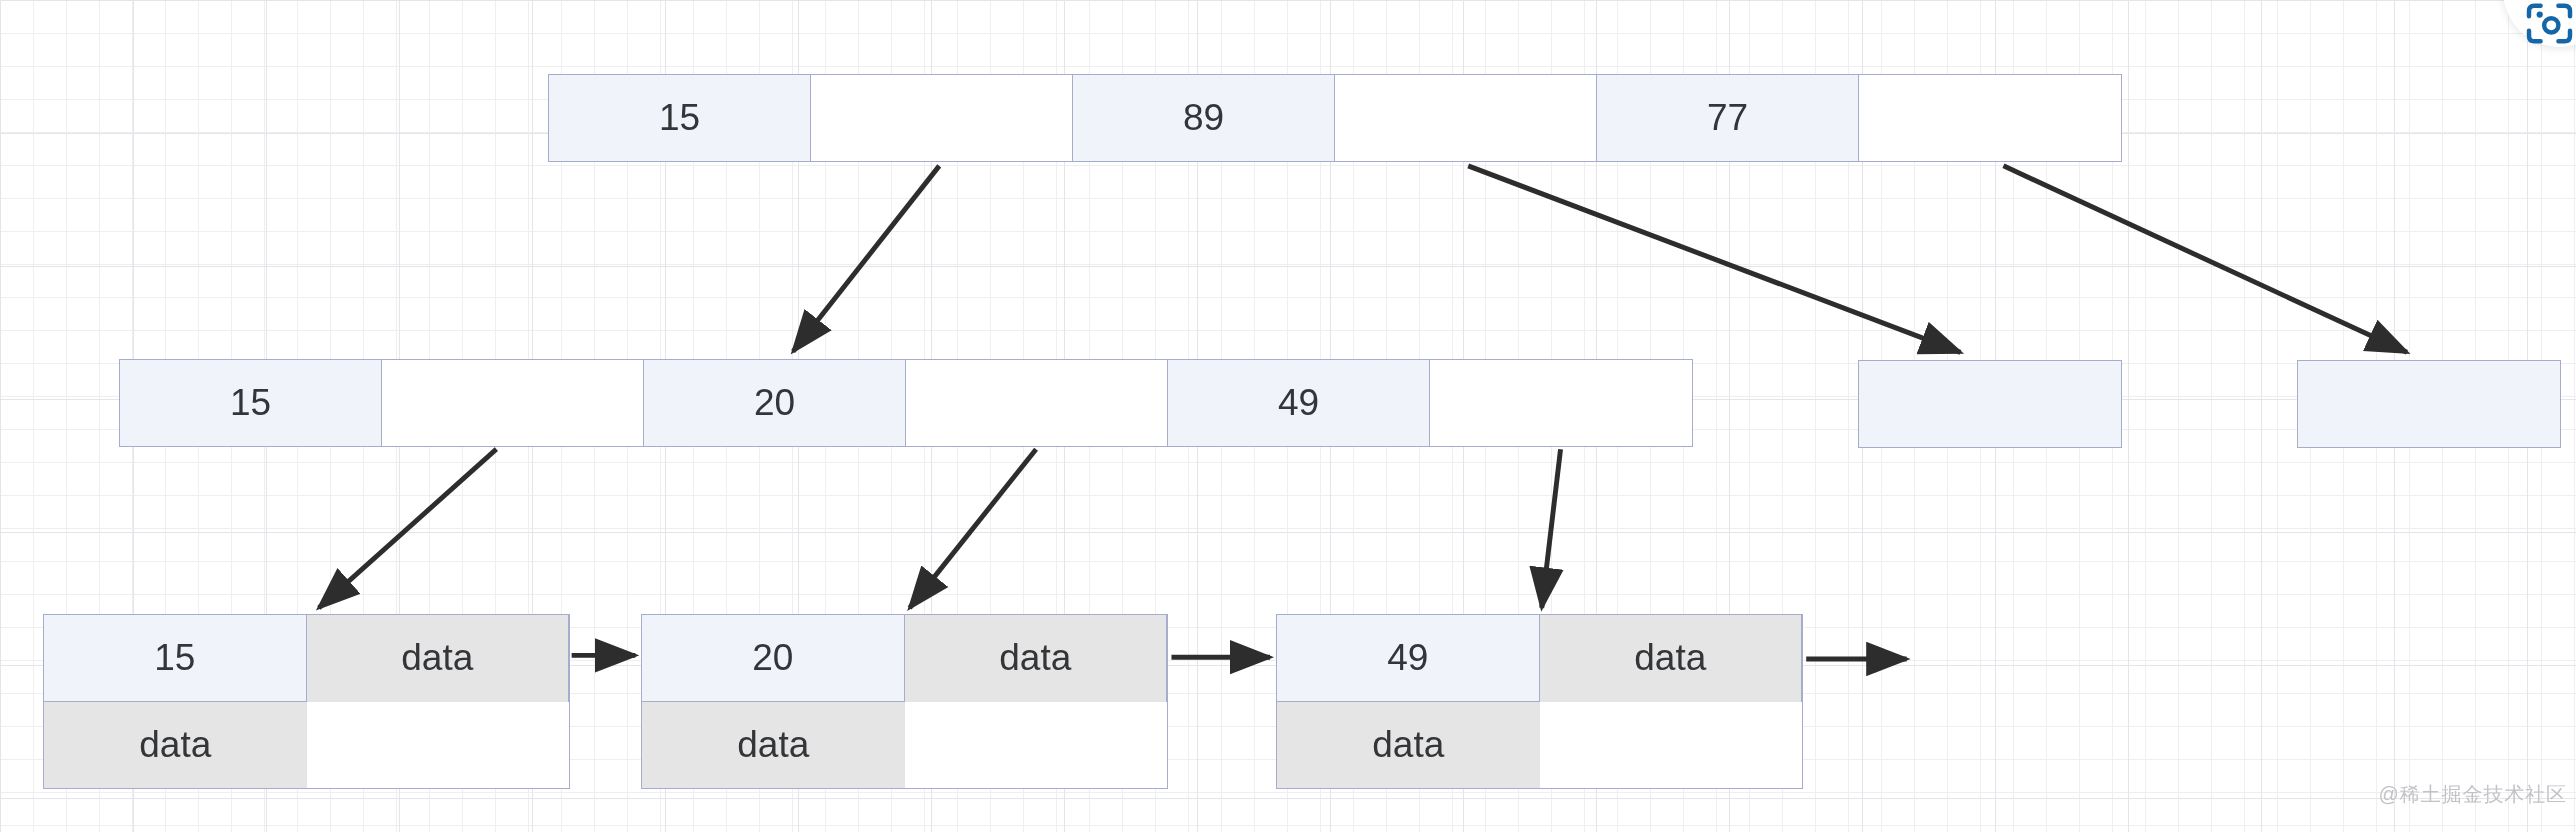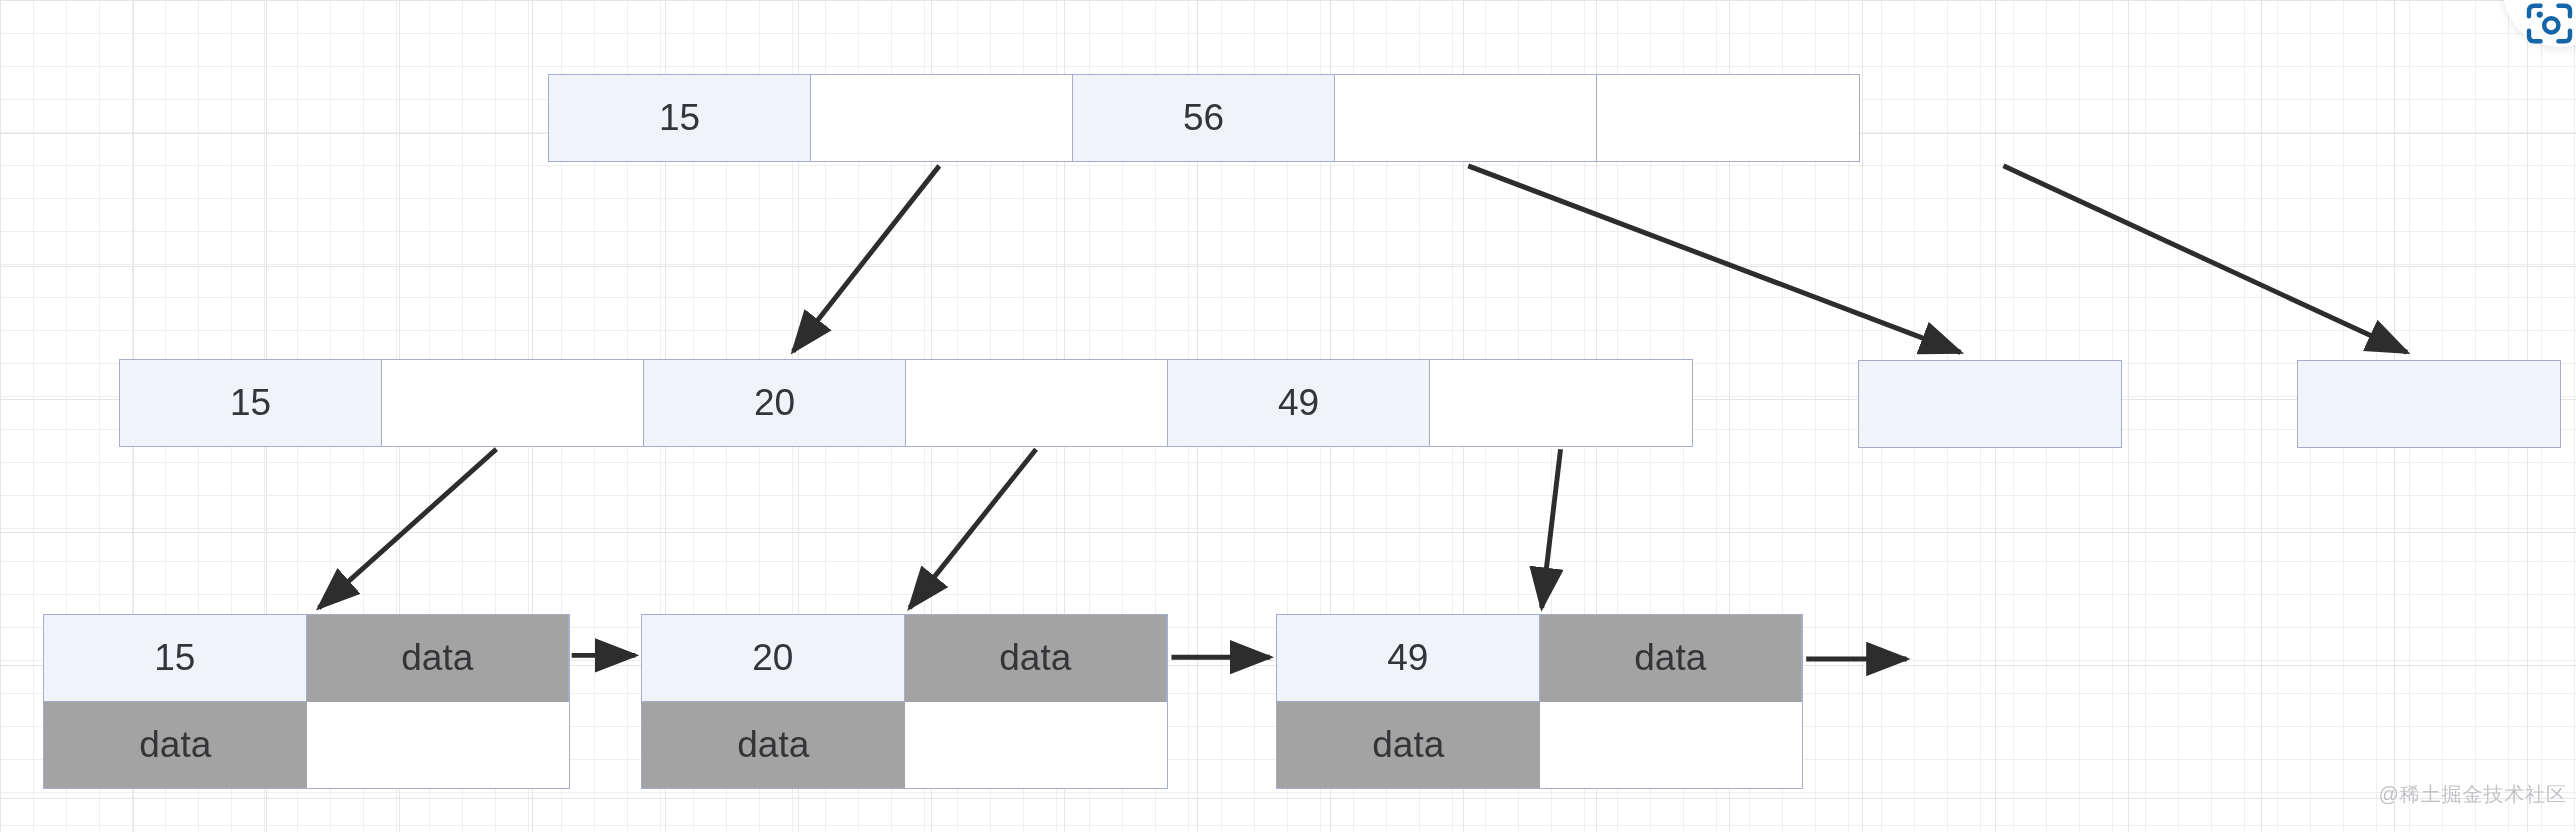--- a/index.html
+++ b/index.html
@@ -58,21 +58,21 @@
     grid-template-columns:1fr 1fr;
     grid-template-rows:1fr 1fr;
   }
   .leaf > div {
     display:flex; align-items:center; justify-content:center;
     font-size:37px; color:#333538;
     box-sizing:border-box;
   }
   .leaf .k  { background:#f1f3fa; border-bottom:1.8px solid #a6accb; }
   .leaf .k1 { border-right:1.8px solid #a6accb; }
-  .leaf .d  { background:#a3a3a3; }
+  .leaf .d  { background:#e5e5e5; }
   .leaf .d1 { border-right:1.8px solid #a6accb; }
 
   
   svg.arrows {
     position:absolute; left:0; top:0;
     pointer-events:none;
   }
   svg.arrows line { stroke:#2d2d2d; stroke-width:5.5; }
 
   
@@ -97,22 +97,23 @@
   }
 </style>
 </head>
 <body>
 
 <div class="canvas">
 
   <div class="node-row" style="left:548px; top:74px;">
     <div class="cell key">15</div>
     <div class="cell ptr"></div>
-    <div class="cell key">56</div>
+    <div class="cell key">89</div>
     <div class="cell ptr"></div>
+    <div class="cell key">77</div>
     <div class="cell ptr"></div>
   </div>
 
   <div class="node-row" style="left:119px; top:359px;">
     <div class="cell key">15</div>
     <div class="cell ptr"></div>
     <div class="cell key">20</div>
     <div class="cell ptr"></div>
     <div class="cell key">49</div>
     <div class="cell ptr"></div>

